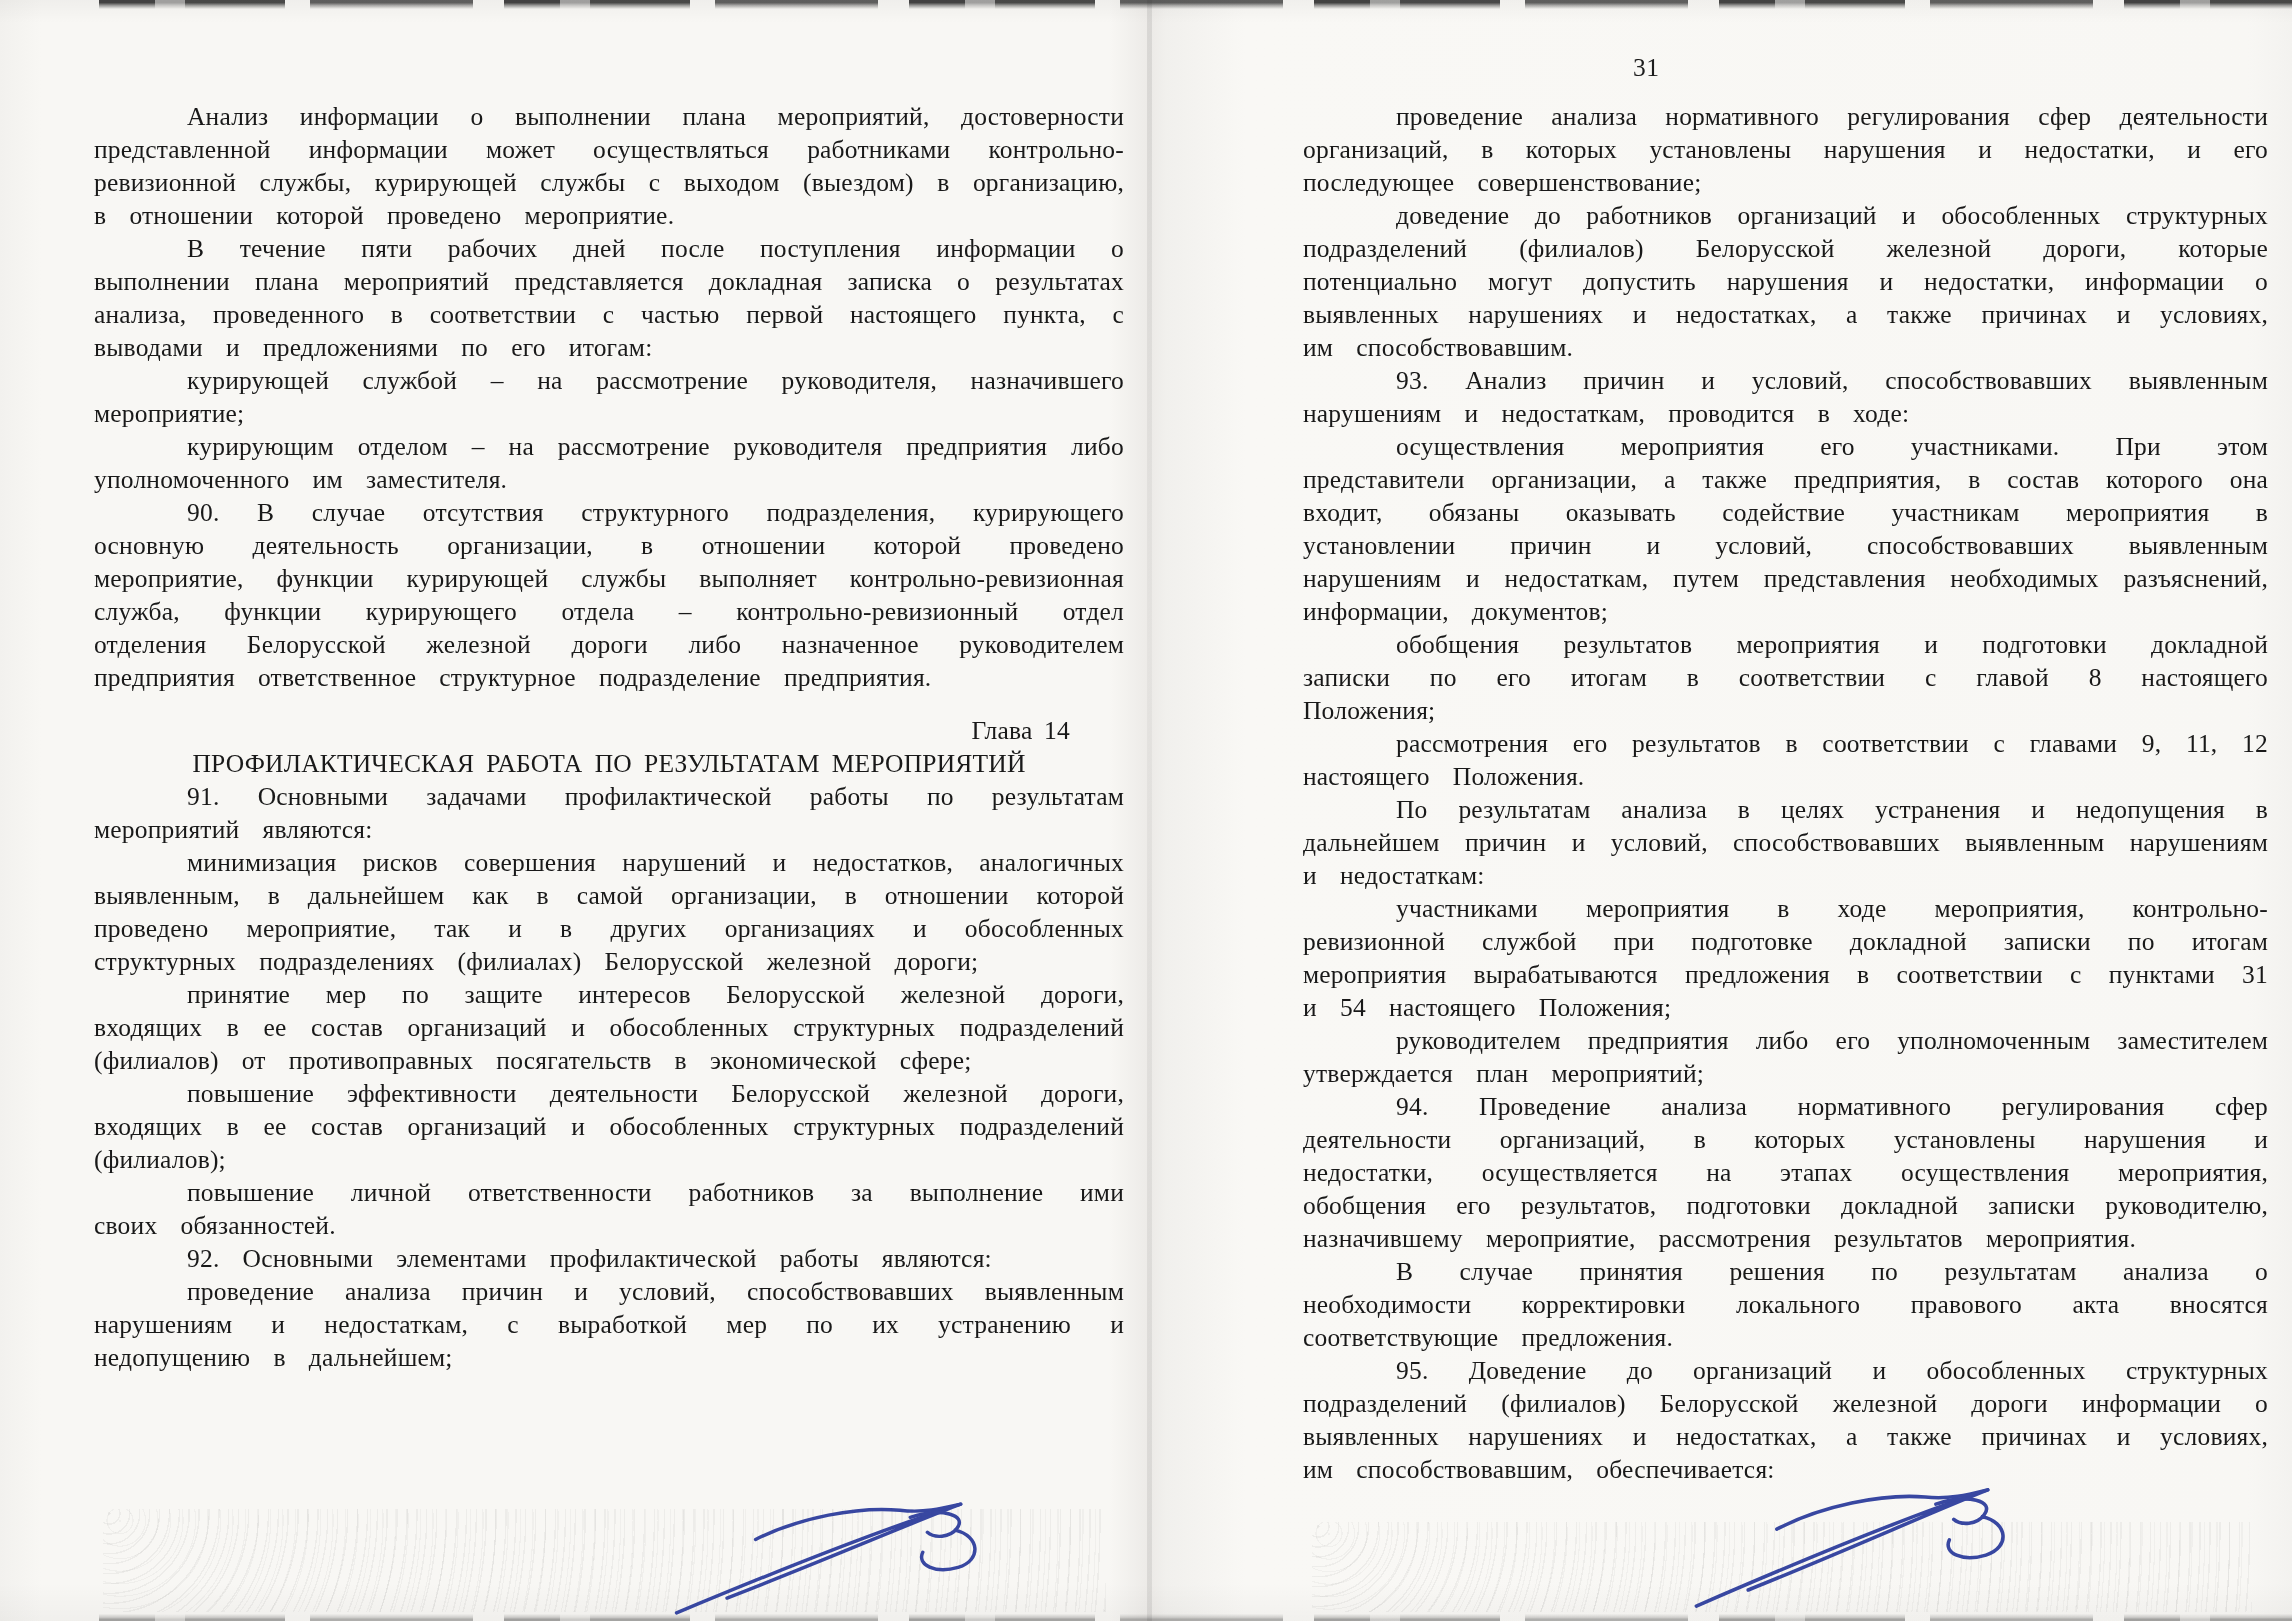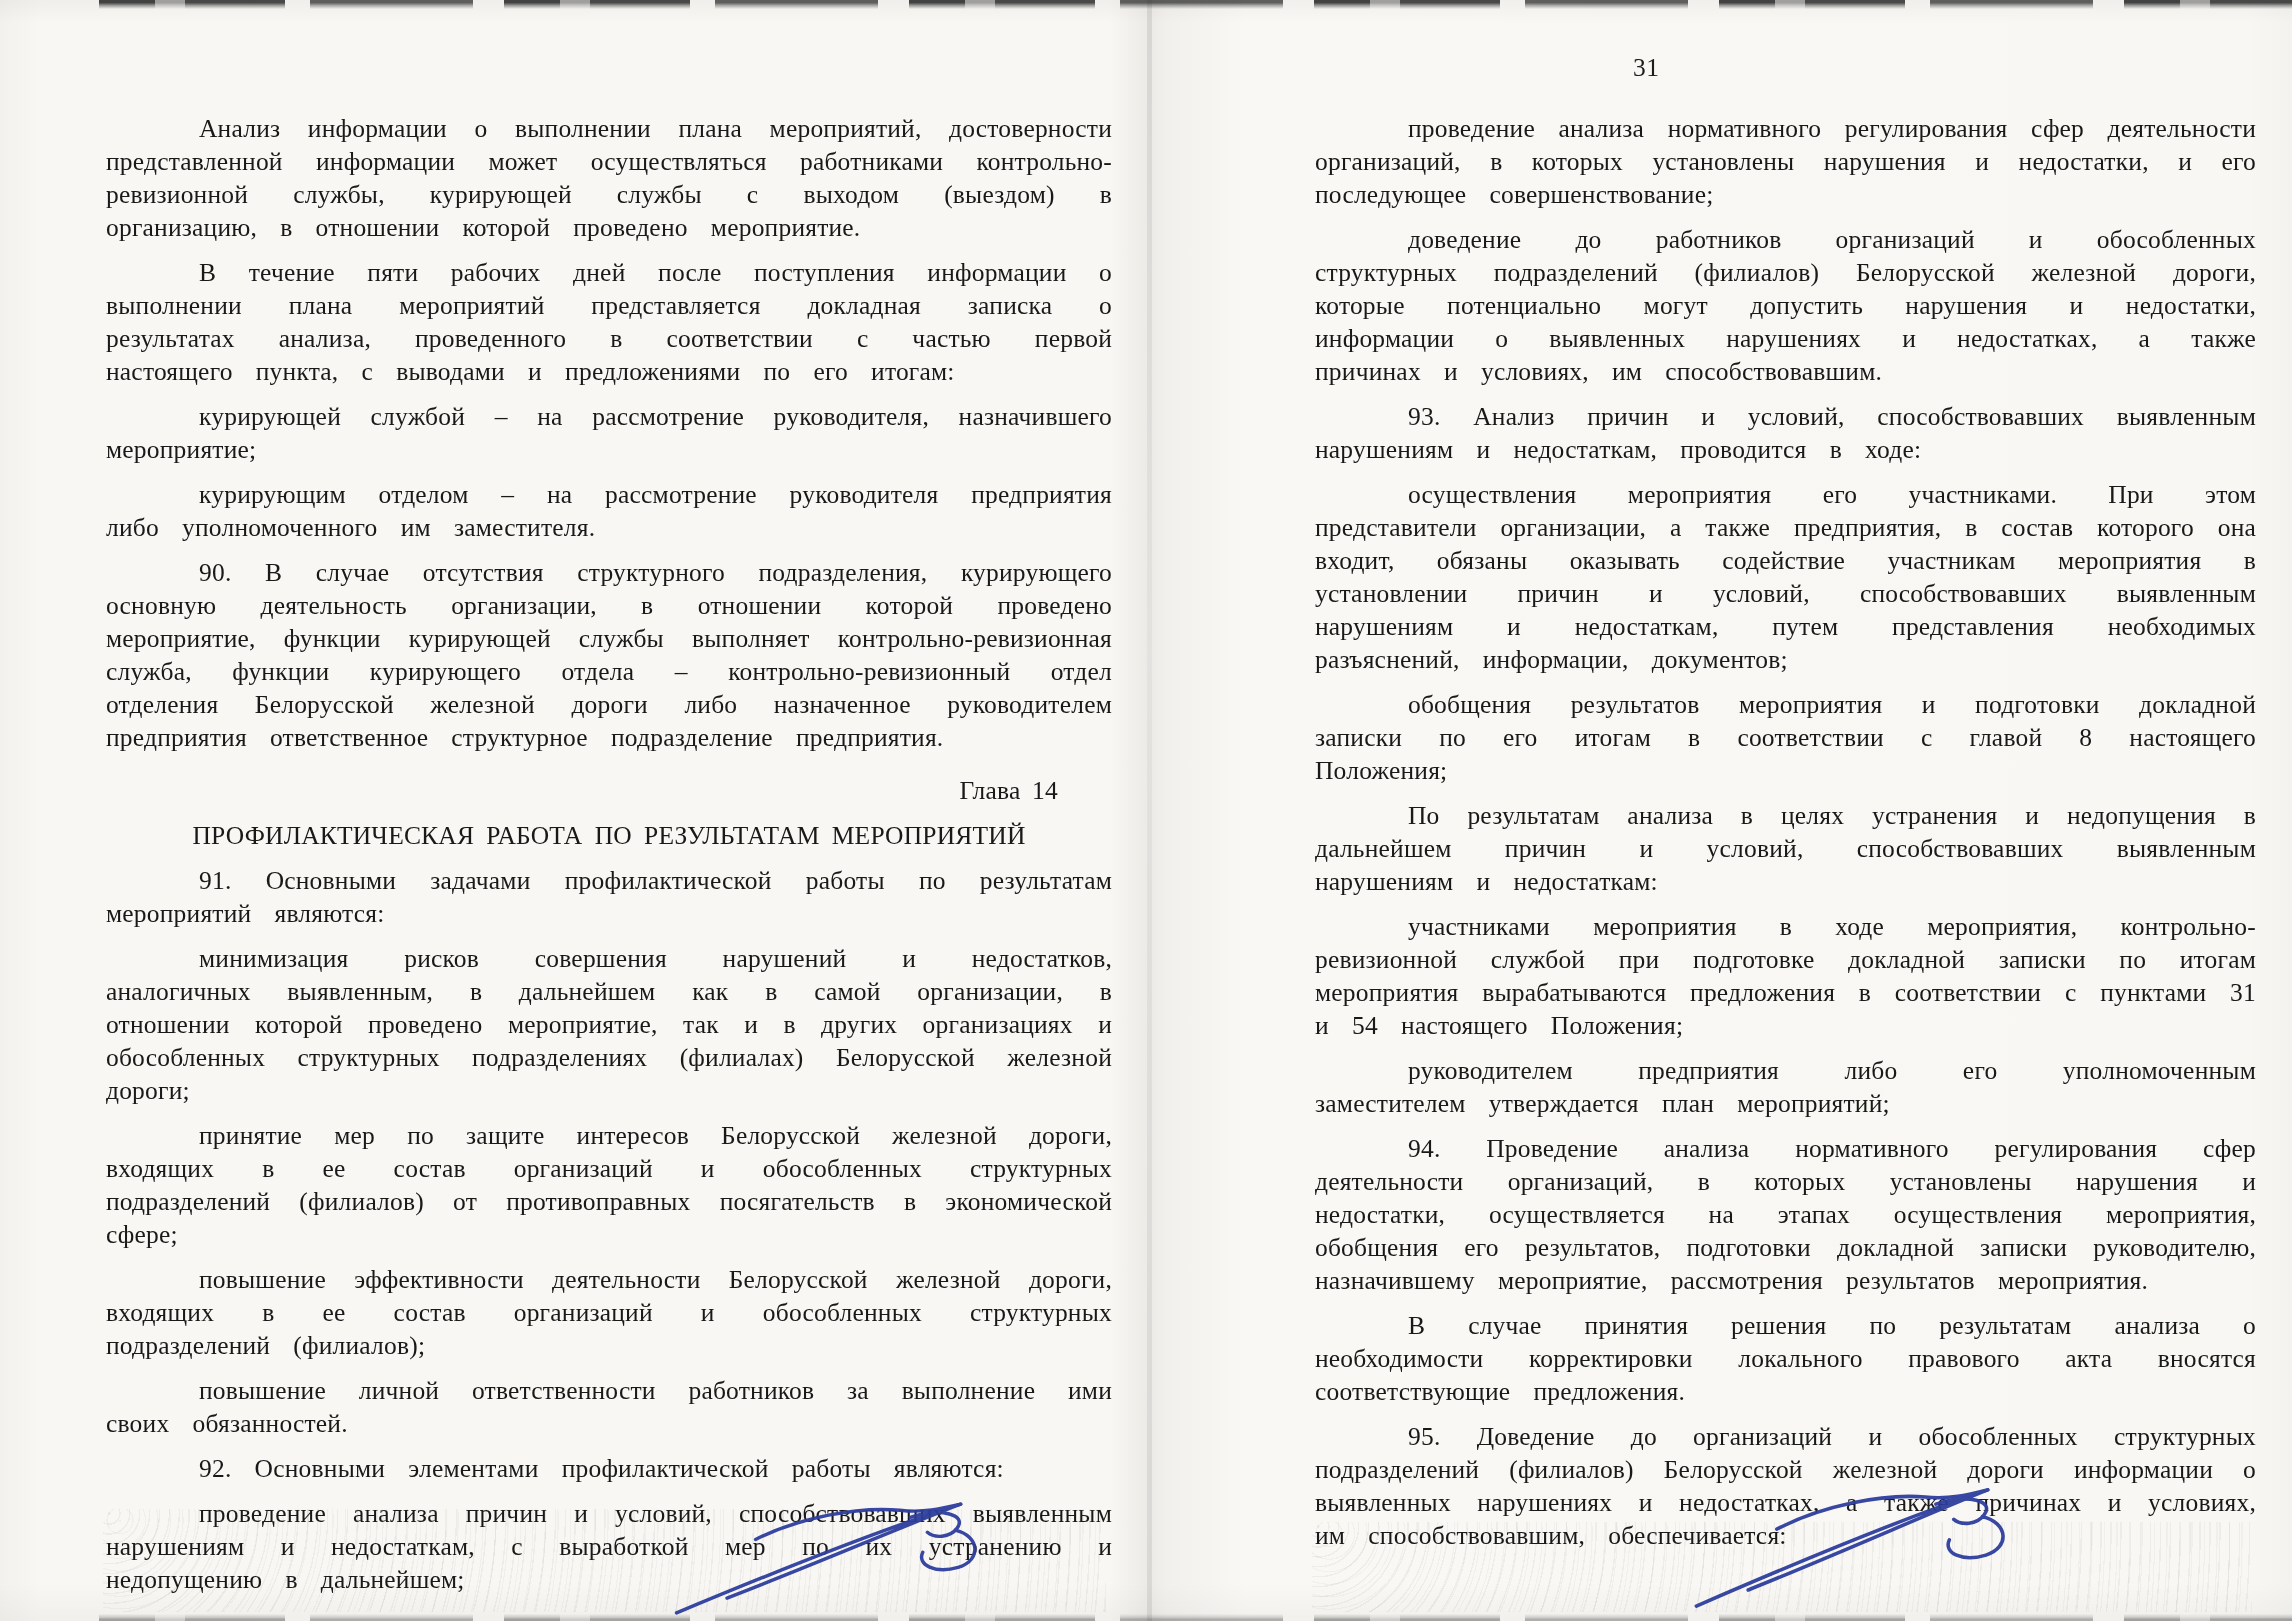--- a/index.html
+++ b/index.html
@@ -56,21 +56,21 @@
   .page{position:absolute;top:100px;}
   .page-30{left:94px;width:1030px;}
   .page-31{left:1303px;width:965px;}
   .pagenum{
     position:absolute;top:-47px;left:0;width:100%;
     text-align:center;font-size:25.5px;color:#1d1d1d;
     letter-spacing:0.4px;
   }
   .page-31 .pagenum{width:auto;left:330px;}
   .textcol p{
-    margin:12px;
+    margin:0;
     font-size:25.5px;line-height:33px;color:#191919;
     text-align:justify;text-indent:93px;
     word-spacing:.65em;letter-spacing:0.2px;
   }
   .textcol p.chapter{
     text-align:right;text-indent:0;margin-top:19.7px;
     position:relative;left:-54px;word-spacing:.2em;
   }
   .textcol p.chapter-title{
     text-align:center;text-indent:0;word-spacing:.22em;
@@ -115,20 +115,21 @@
 </section>
 
 <section class="page page-31">
   <div class="pagenum">31</div>
   <div class="textcol">
       <p class="body">проведение анализа нормативного регулирования сфер деятельности организаций, в которых установлены нарушения и недостатки, и его последующее совершенствование;</p>
       <p class="body">доведение до работников организаций и обособленных структурных подразделений (филиалов) Белорусской железной дороги, которые потенциально могут допустить нарушения и недостатки, информации о выявленных нарушениях и недостатках, а также причинах и условиях, им способствовавшим.</p>
       <p class="body">93. Анализ причин и условий, способствовавших выявленным нарушениям и недостаткам, проводится в ходе:</p>
       <p class="body">осуществления мероприятия его участниками. При этом представители организации, а также предприятия, в состав которого она входит, обязаны оказывать содействие участникам мероприятия в установлении причин и условий, способствовавших выявленным нарушениям и недостаткам, путем представления необходимых разъяснений, информации, документов;</p>
       <p class="body">обобщения результатов мероприятия и подготовки докладной записки по его итогам в соответствии с главой 8 настоящего Положения;</p>
+      <p class="body">рассмотрения его результатов в соответствии с главами 9, 11, 12 настоящего Положения.</p>
       <p class="body">По результатам анализа в целях устранения и недопущения в дальнейшем причин и условий, способствовавших выявленным нарушениям и недостаткам:</p>
       <p class="body">участниками мероприятия в ходе мероприятия, контрольно-ревизионной службой при подготовке докладной записки по итогам мероприятия вырабатываются предложения в соответствии с пунктами 31 и 54 настоящего Положения;</p>
       <p class="body">руководителем предприятия либо его уполномоченным заместителем утверждается план мероприятий;</p>
       <p class="body">94. Проведение анализа нормативного регулирования сфер деятельности организаций, в которых установлены нарушения и недостатки, осуществляется на этапах осуществления мероприятия, обобщения его результатов, подготовки докладной записки руководителю, назначившему мероприятие, рассмотрения результатов мероприятия.</p>
       <p class="body">В случае принятия решения по результатам анализа о необходимости корректировки локального правового акта вносятся соответствующие предложения.</p>
       <p class="body">95. Доведение до организаций и обособленных структурных подразделений (филиалов) Белорусской железной дороги информации о выявленных нарушениях и недостатках, а также причинах и условиях, им способствовавшим, обеспечивается:</p>
     </div>
 </section>
 
 <svg width="0" height="0" style="position:absolute" aria-hidden="true">

